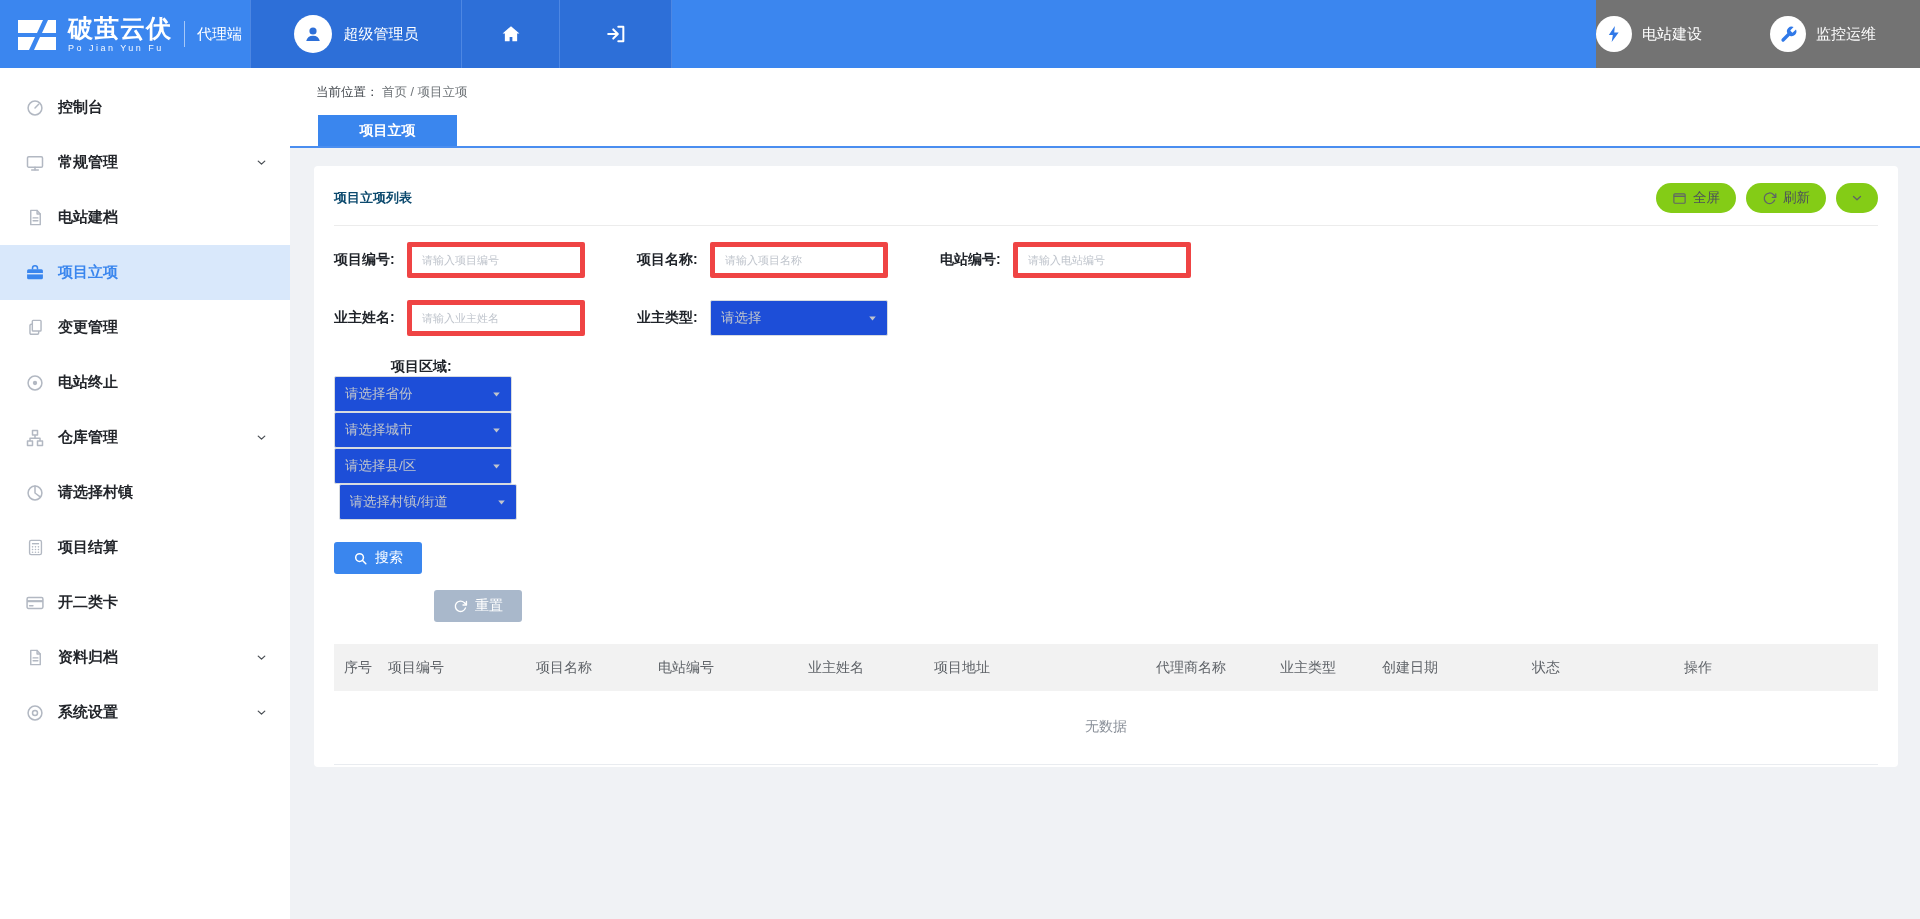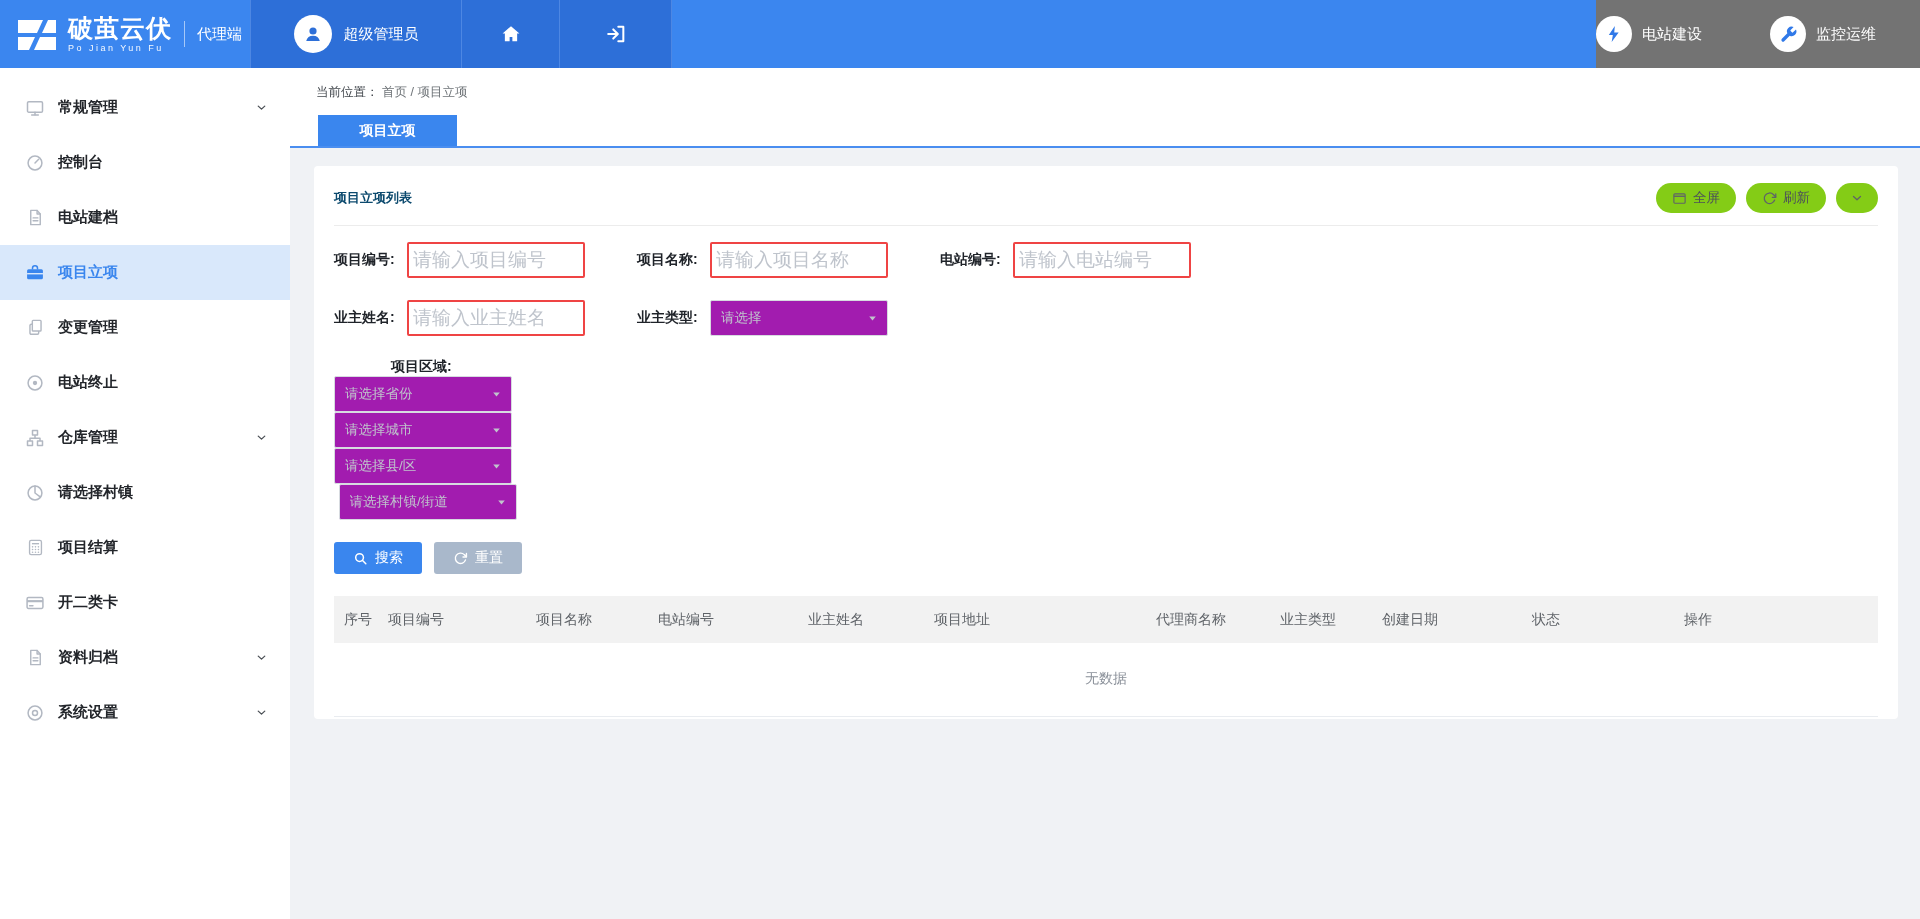--- a/index.html
+++ b/index.html
@@ -63,40 +63,40 @@
     display:flex; align-items:center; gap:6px; padding:0 16px; font-size:13.5px;
     color:#4e5359; cursor:pointer; font-family:inherit; }
   .pill.sq { padding:0 14px; }
   .panel-div { border-bottom:1px solid #ececec; margin:0 20px; }
 
   
   .filters { padding:16px 20px 0; }
   .frow { display:flex; margin-bottom:22px; }
   .fg { display:flex; align-items:center; margin-right:52px; }
   .flab { width:73px; font-size:14px; font-weight:bold; color:#1f2329; }
-  .finput { width:178px; height:36px; border:2px solid #ef4444; border-radius:2px;
-    padding:0 4px; font-size:19px; color:#333; font-family:inherit; outline:none; }
+  .finput { width:178px; height:36px; border:5px solid #ef4444; border-radius:2px;
+    padding:0 10px; font-size:11px; color:#333; font-family:inherit; outline:none; }
   .finput::placeholder { color:#bfc4cc; }
   .fselect { position:relative; width:178px; height:36px; border:1px solid #d7dbe0;
-    border-radius:2px; background:#a21caf; display:flex; align-items:center;
+    border-radius:2px; background:#1d4ed8; display:flex; align-items:center;
     padding:0 26px 0 10px; cursor:pointer; }
   .fselect .ph { font-size:13.5px; color:#bfc4cc; white-space:nowrap; overflow:hidden; }
   .fselect .caret { position:absolute; right:9px; top:12px; }
   .fdate { position:relative; width:305px; }
   .fdate .finput { width:100%; padding-right:34px; }
   .fdate .cal { position:absolute; right:9px; top:8px; color:#b9bec6; }
   .region .fselect { margin-right:9px; }
   .region .fselect:last-child { margin-right:0; }
 
   .btnrow { display:flex; gap:12px; margin-top:2px; }
   .btn { height:32px; border:none; border-radius:3px; padding:0 19px; color:#fff;
     font-size:14px; display:flex; align-items:center; gap:7px; cursor:pointer;
     font-family:inherit; }
   .btn-search { background:#3a86ee; }
-  .btn-reset { background:#a9b8cb; }
+  .btn-reset { background:#a9b8cb;margin-top:48px; }
 
   
   .tblwrap { margin:22px 20px 0; }
   table { width:100%; border-collapse:collapse; table-layout:fixed; }
   th { background:#f2f2f2; height:47px; font-size:14px; font-weight:normal;
     color:#5f6368; text-align:left; padding-left:12px; white-space:nowrap; overflow:hidden; }
   th:first-child { padding-left:10px; }
   td.empty { height:73px; text-align:center; color:#8a9099; font-size:14px;
     border-bottom:1px solid #e9ecf0; }
 
@@ -171,41 +171,41 @@
     </div>
   </div>
 </header>
 
 <aside class="sidebar">
   <nav class="snav">
 
     <div class="sitem">
       <span class="sicon">
         <svg width="20" height="20" viewBox="0 0 24 24" fill="none" stroke="currentColor" stroke-width="1.8" stroke-linecap="round">
+          <circle cx="12" cy="12" r="8.3"></circle>
+            <path d="M12 12l4.4-4.4"></path>
+        </svg>
+      </span>
+      <span class="slabel">控制台</span>
+    </div>
+
+    <div class="sitem">
+      <span class="sicon">
+        <svg width="20" height="20" viewBox="0 0 24 24" fill="none" stroke="currentColor" stroke-width="1.8" stroke-linecap="round">
           <rect x="3" y="4.5" width="18" height="12.5" rx="1.5"></rect>
             <path d="M12 17v3.2"></path>
             <path d="M8 20.5h8"></path>
         </svg>
       </span>
       <span class="slabel">常规管理</span>
       <span class="sarrow">
         <svg width="13" height="13" viewBox="0 0 24 24" fill="none" stroke="currentColor" stroke-width="2.4" stroke-linecap="round" stroke-linejoin="round">
             <polyline points="6 9.5 12 15 18 9.5"></polyline>
           </svg>
       </span>
-    </div>
-
-    <div class="sitem">
-      <span class="sicon">
-        <svg width="20" height="20" viewBox="0 0 24 24" fill="none" stroke="currentColor" stroke-width="1.8" stroke-linecap="round">
-          <circle cx="12" cy="12" r="8.3"></circle>
-            <path d="M12 12l4.4-4.4"></path>
-        </svg>
-      </span>
-      <span class="slabel">控制台</span>
     </div>
 
     <div class="sitem">
       <span class="sicon">
         <svg width="19" height="19" viewBox="0 0 24 24" fill="none" stroke="currentColor" stroke-width="1.8" stroke-linecap="round" stroke-linejoin="round">
           <path d="M6 3h8l4 4.5V21H6z"></path>
             <path d="M14 3v4.5h4"></path>
             <path d="M9 12.5h6M9 16h6"></path>
         </svg>
       </span>

